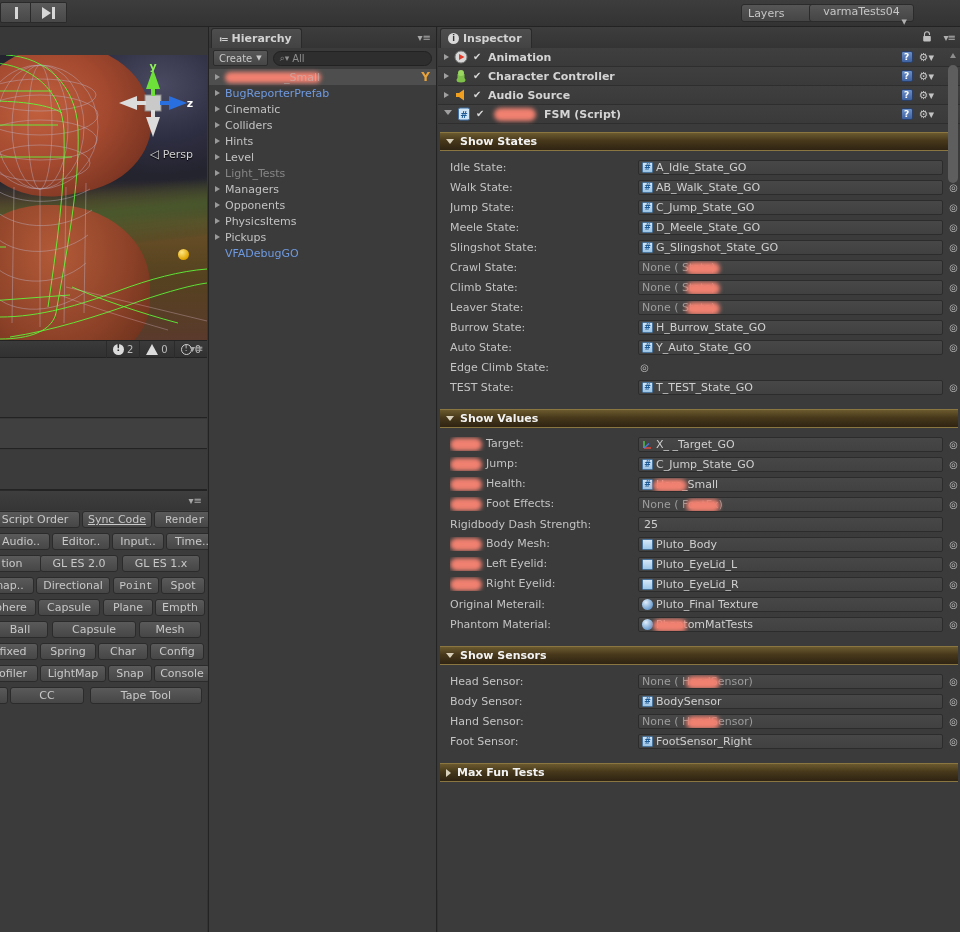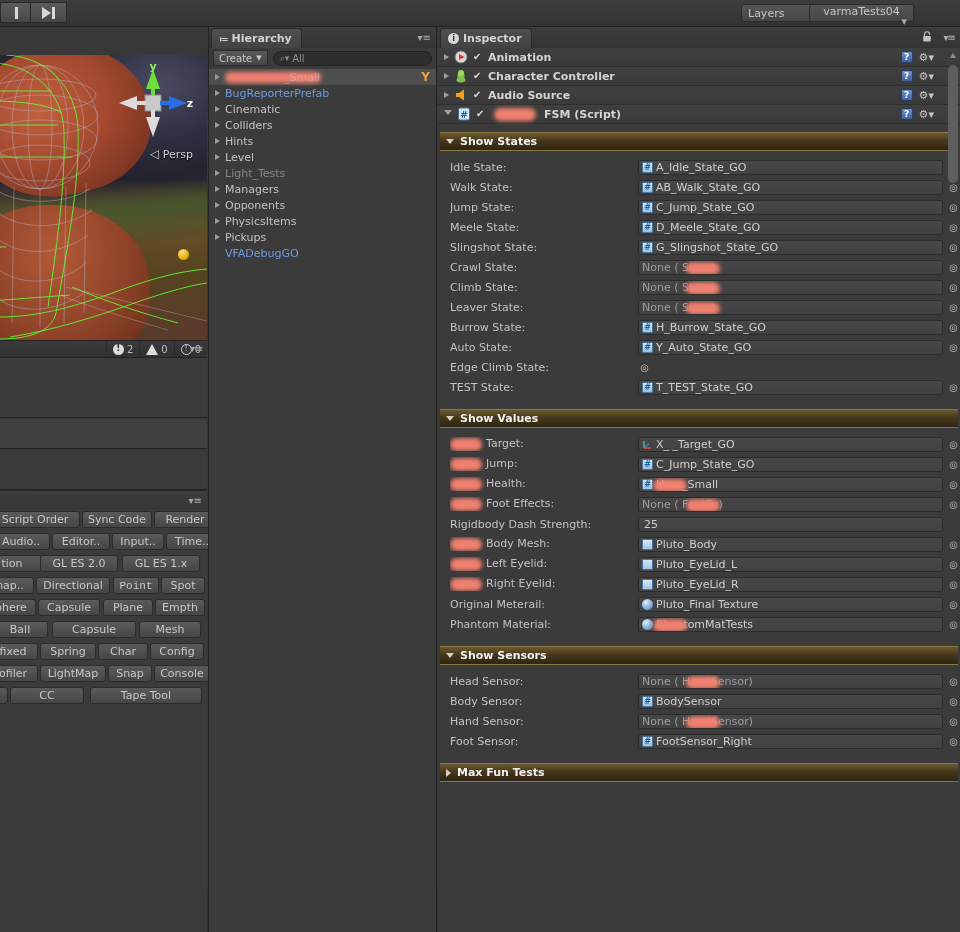--- a/index.html
+++ b/index.html
@@ -358,22 +358,22 @@
   <div class="panel-blank" style="top:419px; height:30px; width:207px; background:#404040;"></div>
   <div class="panel-blank" style="top:450px; height:40px; width:207px;"></div>
 
   <div class="btn-panel">
     <div class="panel-tab" style="left:-18px; top:-1px; width:48px;"></div>
     <div class="btn-panel-hdr">
       <div class="panel-burger" style="right:5px; top:4px;">▾≡</div>
     </div>
     <div id="btn-grid">
         <div class="mini-btn" style="left: -10px; width: 90px; top: 20px;">Script Order</div>
-        <div class="mini-btn" style="left: 82px; width: 70px; top: 20px;">Sync Code</div>
-        <div class="mini-btn" style="left: 154px; width: 62px; top: 20px;">Render</div>
+        <div class="mini-btn" style="left: 82px; width: 70px; top: 20px; text-decoration: underline;">Sync Code</div>
+        <div class="mini-btn" style="left: 154px; width: 62px; top: 20px; font-family: Liberation Mono, monospace;">Render</div>
         <div class="mini-btn" style="left: -8px; width: 58px; top: 42px;">Audio..</div>
         <div class="mini-btn" style="left: 52px; width: 58px; top: 42px;">Editor..</div>
         <div class="mini-btn" style="left: 112px; width: 52px; top: 42px;">Input..</div>
         <div class="mini-btn" style="left: 166px; width: 52px; top: 42px;">Time..</div>
         <div class="mini-btn" style="left: -18px; width: 60px; top: 64px;">tion</div>
         <div class="mini-btn" style="left: 40px; width: 78px; top: 64px;">GL ES 2.0</div>
         <div class="mini-btn" style="left: 122px; width: 78px; top: 64px;">GL ES 1.x</div>
         <div class="mini-btn" style="left: -14px; width: 48px; top: 86px;">nap..</div>
         <div class="mini-btn" style="left: 36px; width: 74px; top: 86px;">Directional</div>
         <div class="mini-btn" style="left: 113px; width: 46px; top: 86px; font-family: Liberation Mono, monospace;">Point</div>

